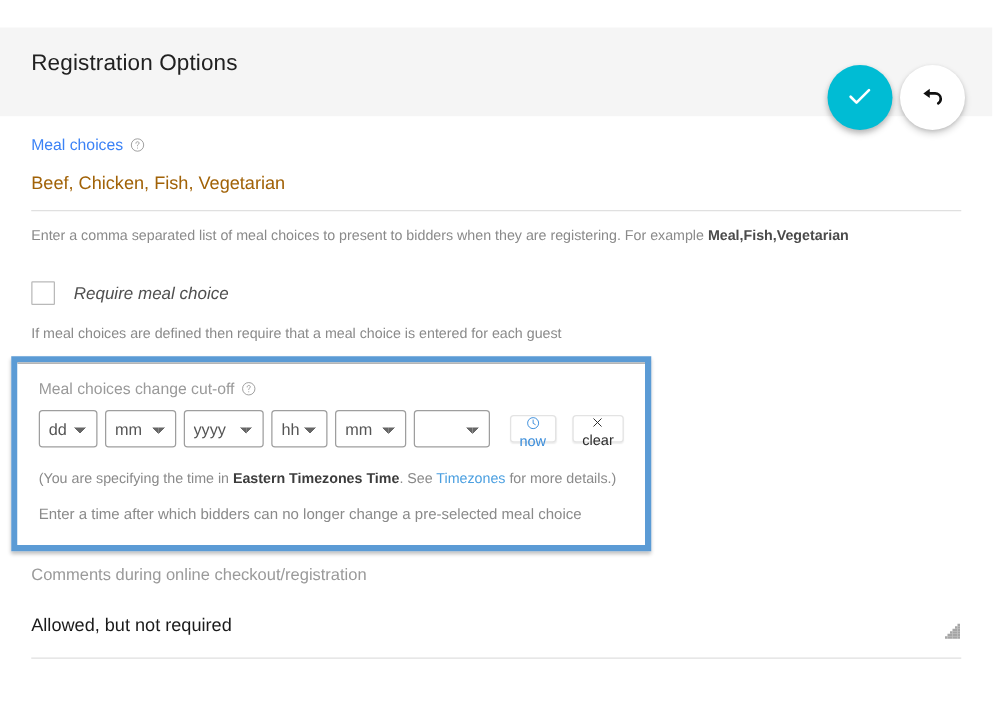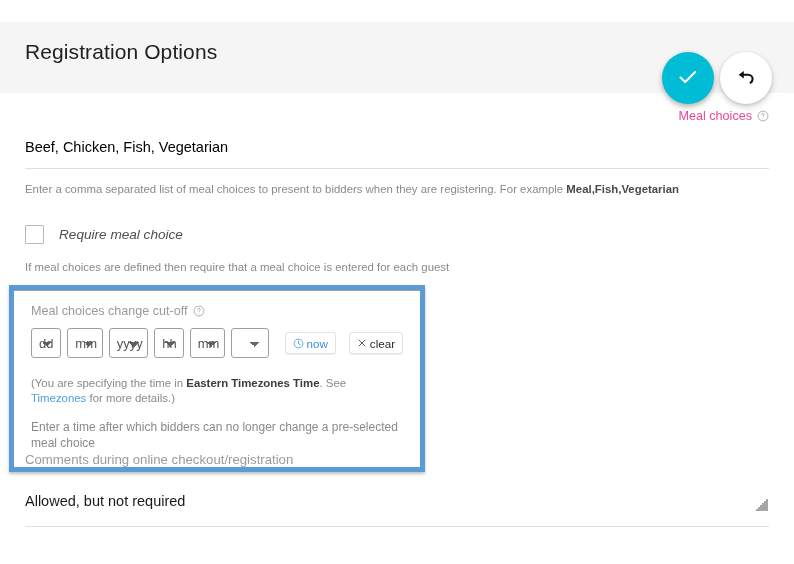--- a/index.html
+++ b/index.html
@@ -25,21 +25,21 @@
   
   .header-band {
     height: 71px;
     background: #f5f5f5;
     position: relative;
   }
   .page-title {
     position: absolute;
     left: 25px;
     top: 18px;
-    font-size: 21px;
+    font-size: 18px;
     color: #212121;
     font-weight: 400;
     letter-spacing: 0.1px;
     white-space: nowrap;
   }
 
   
   .fab-group {
     position: absolute;
     right: 22px;
@@ -74,40 +74,39 @@
     position: relative;
     padding: 0;
   }
 
   .field-block {
     padding: 0 25px;
   }
 
   .field-label {
     font-size: 12.6px;
-    color: #ec4899;
+    color: #3b82f6;
     display: flex;
     align-items: center;
     gap: 5px;
     white-space: nowrap;
-    justify-content: flex-end;
   }
   .help-icon {
     display: inline-block;
     width: 12px;
     height: 12px;
     line-height: 1;
     color: #9a9a9a;
     flex: none;
   }
   .help-icon svg { display: block; }
 
   .field-value {
     font-size: 14.5px;
-    color: #000000;
+    color: #a16207;
     border: none;
     outline: none;
     background: transparent;
     width: 100%;
     padding: 0;
     margin: 0;
     font-family: "Liberation Sans", sans-serif;
     display: block;
   }
   .field-underline {
@@ -141,21 +140,21 @@
     font-size: 13.6px;
     color: #4f4f4f;
     font-style: italic;
   }
 
   
   .highlight-wrap {
     position: absolute;
     left: 9px;
     top: 285px;
-    width: 416px;
+    width: 512px;
     box-sizing: border-box;
     border: 5px solid #5b9bd5;
     background: #ffffff;
     box-shadow: 0 2px 3px rgba(0,0,0,0.25);
   }
   .highlight-inner {
     background: #ffffff;
     border-top: 1px solid #9d9d9d;
     padding: 13px 17px 16px 17px;
   }
@@ -211,20 +210,21 @@
     background: #ffffff;
     font-family: "Liberation Sans", sans-serif;
     font-size: 11.6px;
     display: inline-flex;
     align-items: center;
     gap: 3px;
     padding: 0 7px;
     cursor: pointer;
     box-shadow: 0 1px 1px rgba(0,0,0,0.07);
     white-space: nowrap;
+    flex-direction: column;
   }
   .btn-now { color: #3a8ddb; margin-left: 10px; }
   .btn-clear { color: #2b2b2b; margin-left: 7px; align-items: center; }
   .mini-icon { display: inline-flex; align-items: center; }
 
   .tz-note {
     font-size: 11.4px;
     color: #8a8a8a;
     margin-top: 18px;
     line-height: 1.35;

